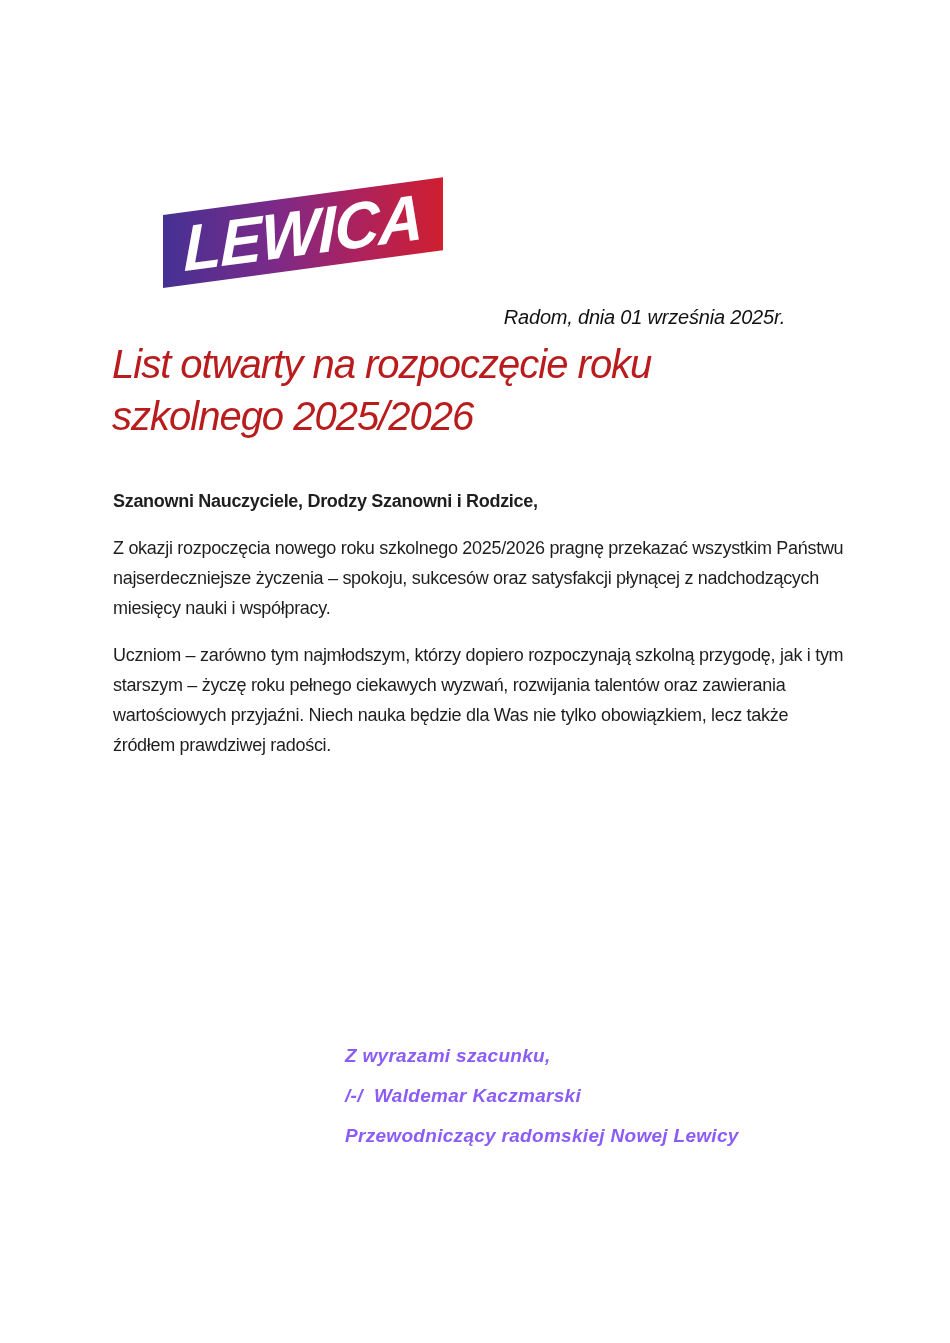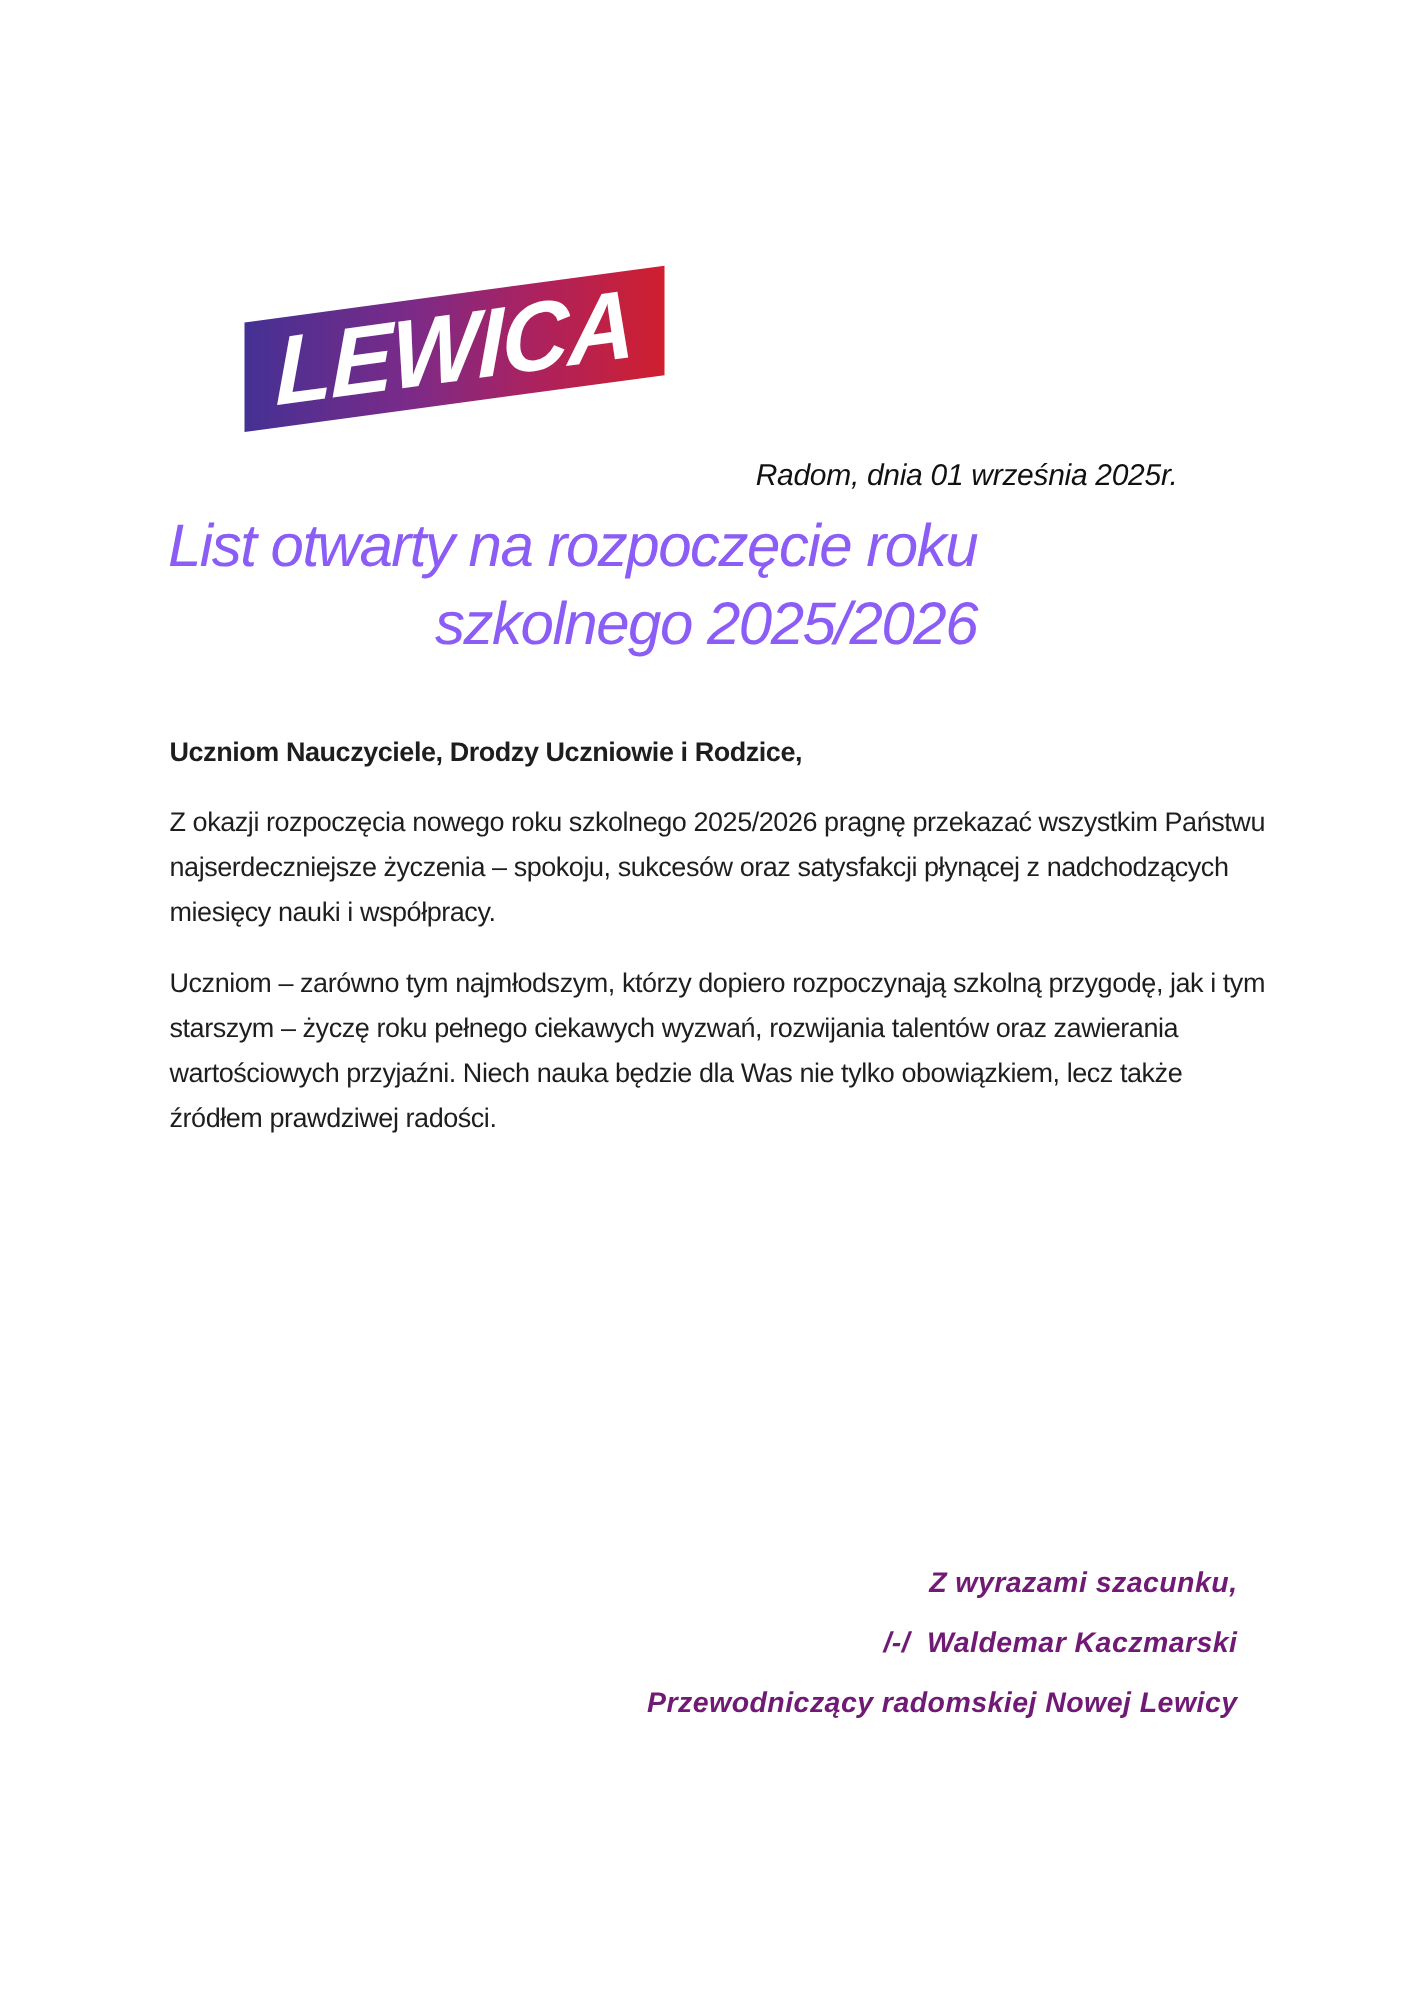--- a/index.html
+++ b/index.html
@@ -58,24 +58,23 @@
   
   .title {
     position: absolute;
     left: 112px;
     top: 338px;
     font-size: 40px;
     font-style: italic;
     font-weight: normal;
     line-height: 52px;
     letter-spacing: -1px;
-    color: #8b5cf6;
+    color: #b91c1c;
     white-space: pre-line;
     margin: 0;
-    text-align: right;
   }
 
   
   .letter-body {
     position: absolute;
     left: 113px;
     top: 486px;
     width: 745px;
     font-size: 18px;
     line-height: 30px;
@@ -90,25 +89,25 @@
     margin: 17px 0 4px 0;
     white-space: pre-line;
   }
 
   
   .signature {
     position: absolute;
     left: 345px;
     top: 1036px;
     width: 480px;
-    text-align: right;
+    text-align: left;
     font-weight: bold;
     font-style: italic;
     font-size: 19px;
-    color: #701a75;
+    color: #8b5cf6;
     letter-spacing: 0.3px;
   }
   .signature .sig-line {
     line-height: 40px;
   }
 </style>
 </head>
 <body>
 
 <div class="page">
@@ -116,21 +115,21 @@
   <div class="logo-banner">
     <span class="logo-text">LEWICA</span>
   </div>
 
   <div class="dateline">Radom, dnia 01 września 2025r.</div>
 
   <h1 class="title">List otwarty na rozpoczęcie roku
 szkolnego 2025/2026</h1>
 
   <div class="letter-body">
-    <p class="salutation">Uczniom Nauczyciele, Drodzy Uczniowie i Rodzice,</p>
+    <p class="salutation">Szanowni Nauczyciele, Drodzy Szanowni i Rodzice,</p>
     <p class="para">Z okazji rozpoczęcia nowego roku szkolnego 2025/2026 pragnę przekazać wszystkim Państwu
 najserdeczniejsze życzenia – spokoju, sukcesów oraz satysfakcji płynącej z nadchodzących
 miesięcy nauki i współpracy.</p>
     <p class="para">Uczniom – zarówno tym najmłodszym, którzy dopiero rozpoczynają szkolną przygodę, jak i tym
 starszym – życzę roku pełnego ciekawych wyzwań, rozwijania talentów oraz zawierania
 wartościowych przyjaźni. Niech nauka będzie dla Was nie tylko obowiązkiem, lecz także
 źródłem prawdziwej radości.</p>
   </div>
 
   <div class="signature">

